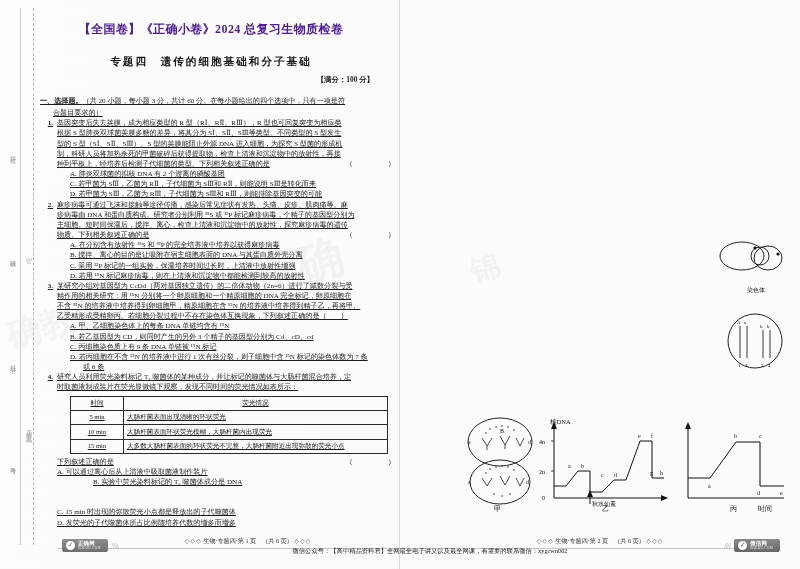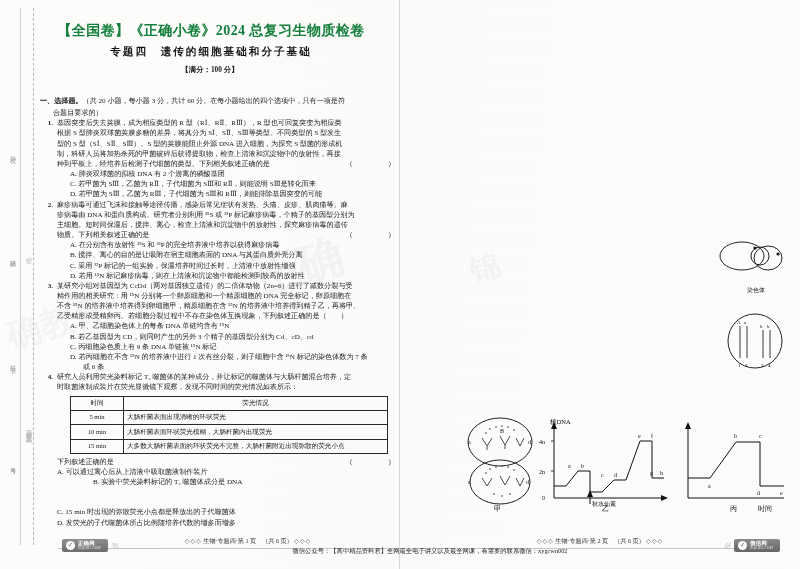--- a/index.html
+++ b/index.html
@@ -58,40 +58,41 @@
     white-space: nowrap;
     font-family: "Liberation Serif", serif;
   }
   .vlabel.faint { color:#b3b3b3; }
   
   .hdr {
     position: absolute; left: 46px; width: 330px; top: 22px;
     text-align: center;
   }
   .hdr-title {
-    font-size: 14px; font-weight: 700; letter-spacing: .4px;
-    line-height: 1.25; color:#15803d;
+    font-size: 12px; font-weight: 700; letter-spacing: .4px;
+    line-height: 1.25; color:#4c1d95;
   }
   .hdr-sub {
-    margin-top: 5px;
+    margin-top: 18px;
     font-size: 10.6px; font-weight: 700; letter-spacing: 2px; color:#151515;
   }
   .hdr-score {
     margin-top: 6px;
-    text-align: center;
+    text-align: right;
     font-size: 7.4px; font-weight: 700; color:#181818;
     padding-right: 2px;
   }
   
   .col {
     position: absolute;
     font-size: 7.1px;
     line-height: 10.15px;
     color: #1d1d1d;
     text-align: justify;
+    text-decoration: underline;
   }
   #col-left  { left: 40px; top: 96px; width: 362px; }
 
   .qblock { margin-bottom: 0px; }
   .qline  { display: flex; align-items: flex-start; }
   .qnum {
     flex: 0 0 13px; text-align: right; padding-right: 4px;
     font-weight: 700; font-size: 7.1px;
   }
   .qbody { flex: 1 1 auto; }

